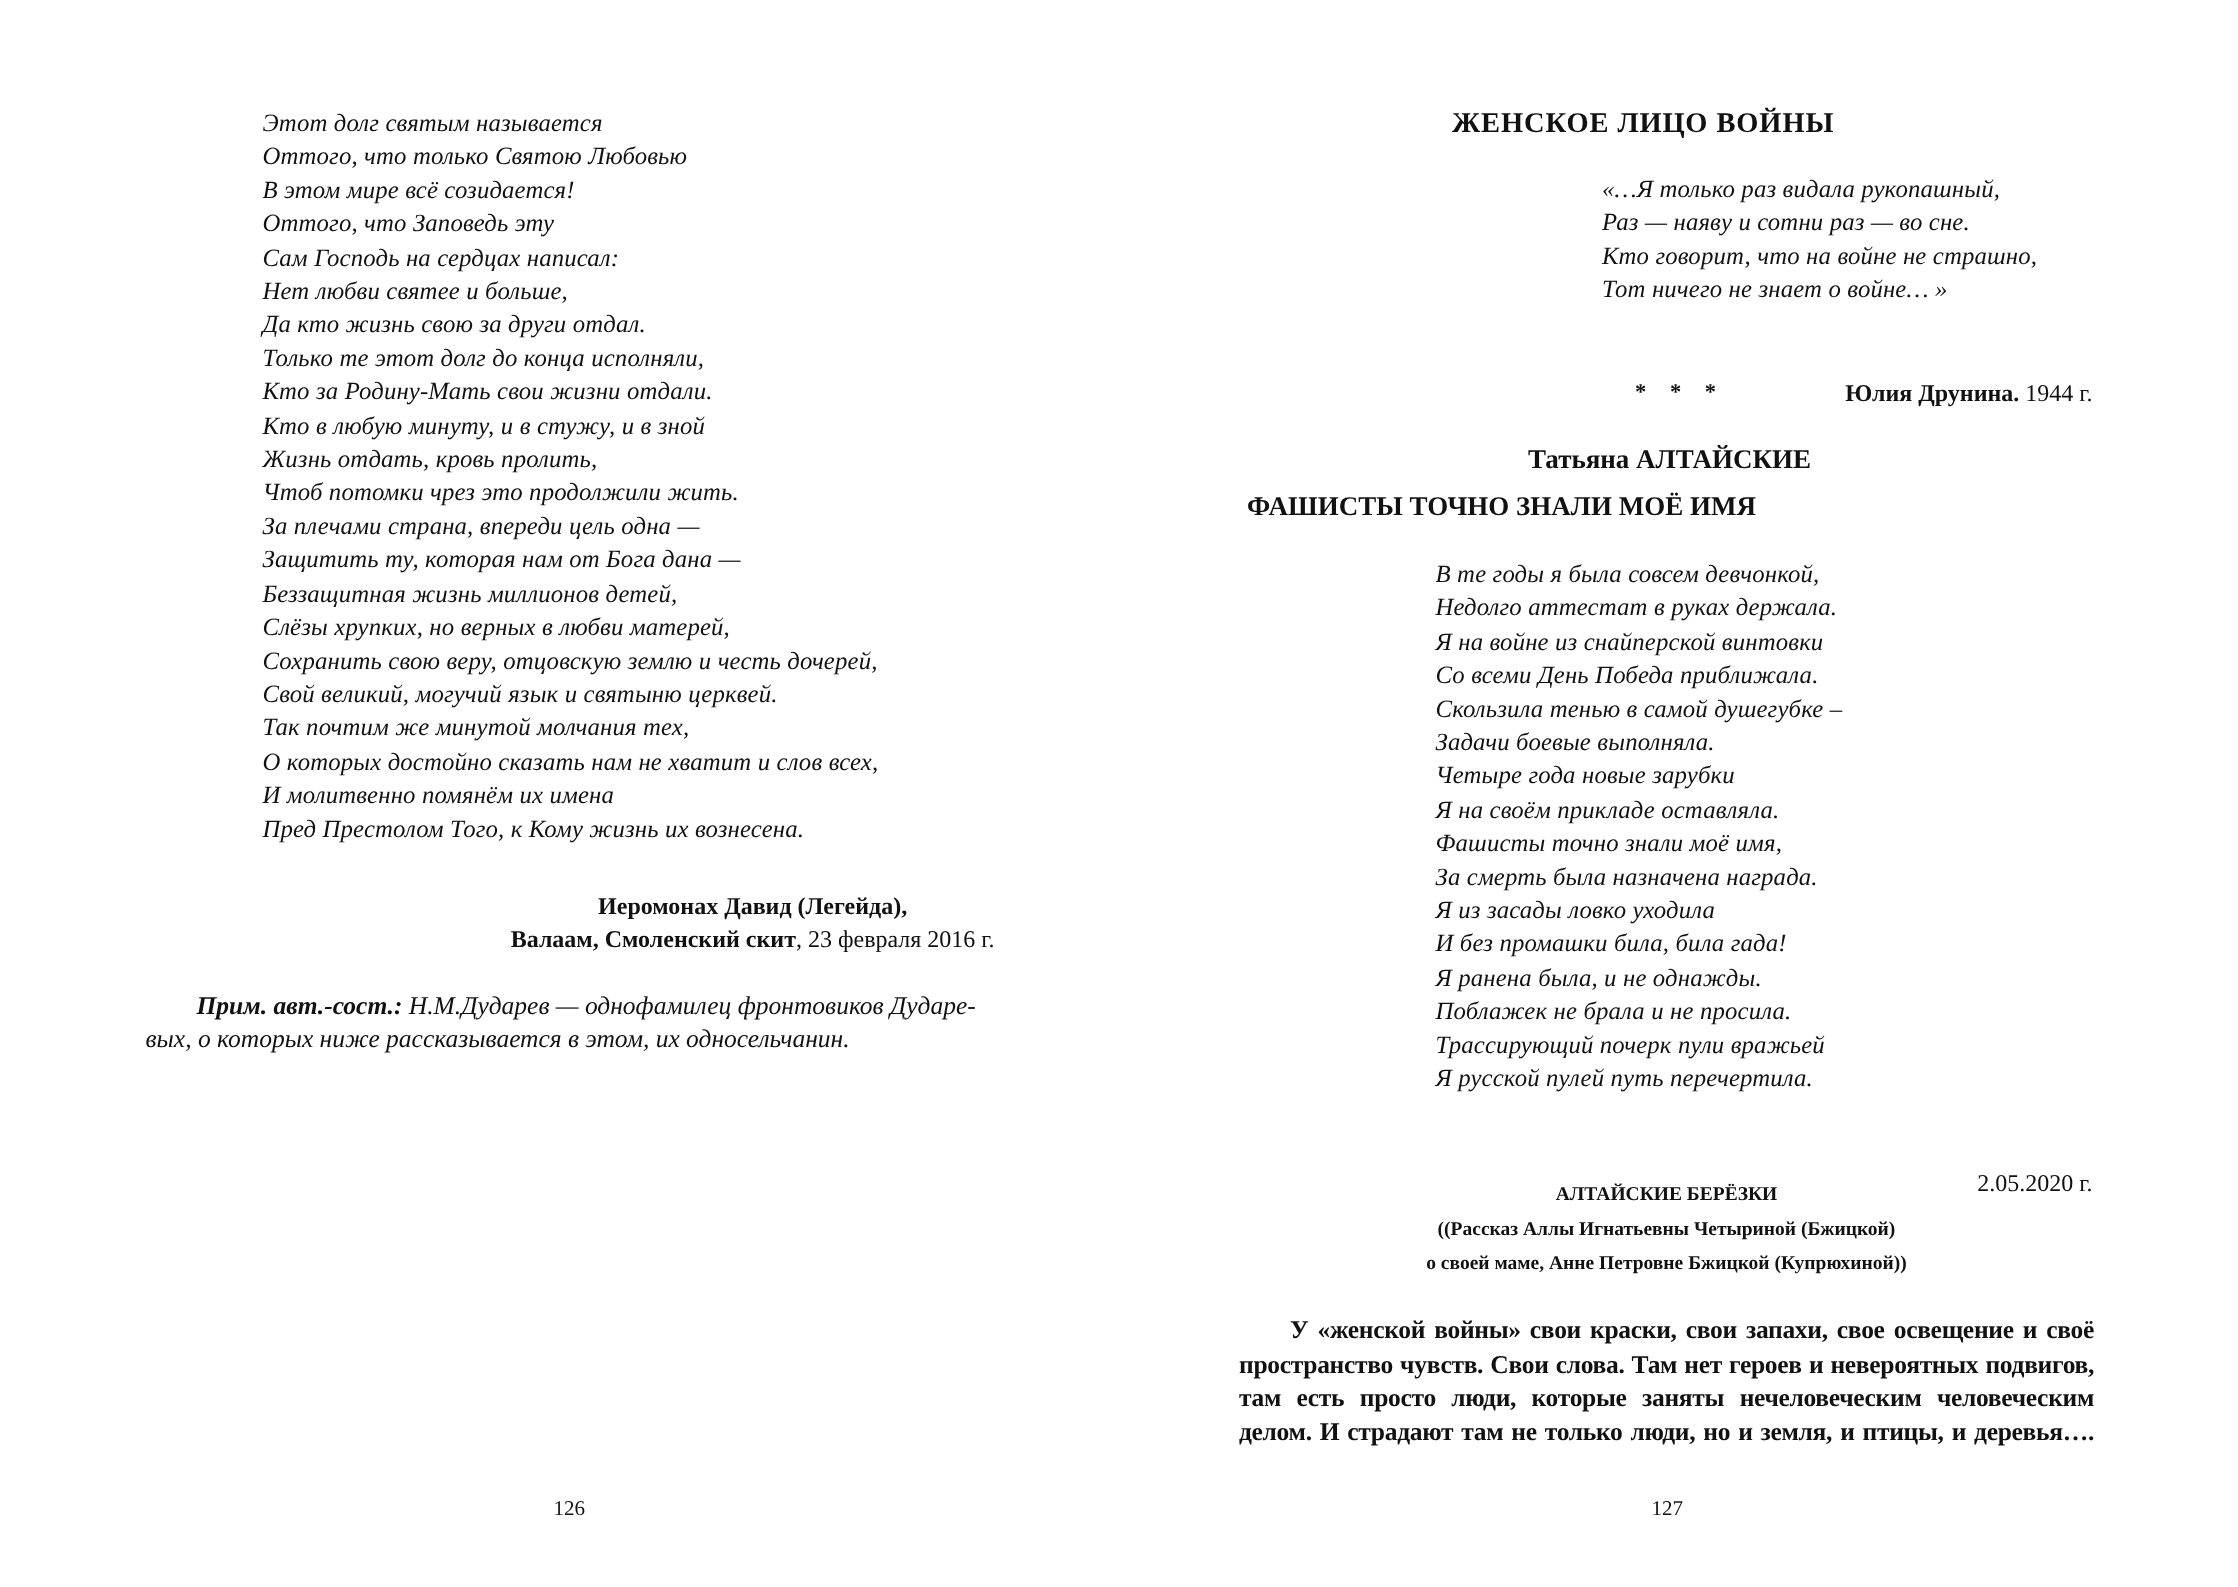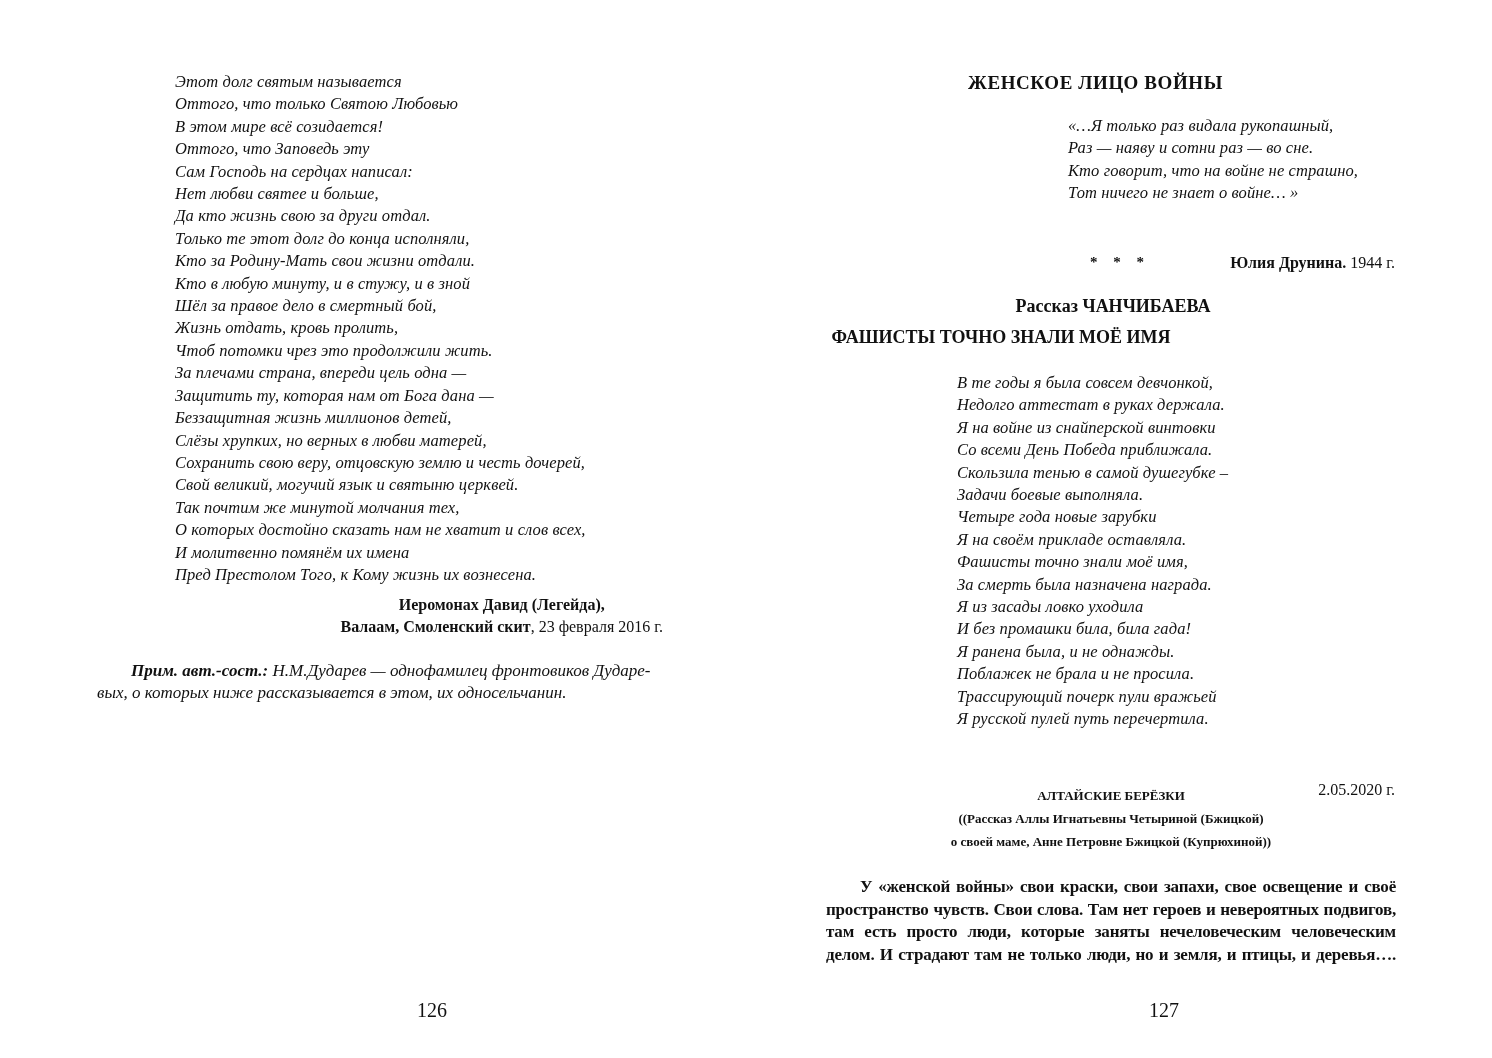--- a/index.html
+++ b/index.html
@@ -19,21 +19,21 @@
   .signature {
     position: absolute; right: 83px; text-align: center; font-size: 16px; line-height: 22px;
   }
   .signature b { font-weight: bold; }
   .note {
     position: absolute; left: 97px; top: 660px; width: 566px;
     font-size: 17px; line-height: 22px; font-style: italic; text-align: justify;
   }
   .note .lead { text-indent: 34px; display: block; }
   .note b { font-weight: bold; }
-  .page-number { position: absolute; top: 999px; font-size: 20px; margin-left: 48px; }
+  .page-number { position: absolute; top: 999px; font-size: 14px; }
 
   .heading {
     position: absolute; font-weight: bold; text-align: center; white-space: nowrap;
   }
   .epigraph { position: absolute; left: 322px; top: 115px; }
   .right-sig { position: absolute; right: 97px; font-size: 16px; text-align: right; margin-top: 40px; }
   .stars { position: absolute; left: 344px; top: 254px; font-weight: bold; font-size: 15px; letter-spacing: 6px; }
   .right-poem { position: absolute; left: 211px; top: 372px; }
   .story-title {
     position: absolute; left: 80px; width: 570px; text-align: center;
@@ -54,21 +54,20 @@
     <div class="poem-line">Этот долг святым называется</div>
     <div class="poem-line">Оттого, что только Святою Любовью</div>
     <div class="poem-line">В этом мире всё созидается!</div>
     <div class="poem-line">Оттого, что Заповедь эту</div>
     <div class="poem-line">Сам Господь на сердцах написал:</div>
     <div class="poem-line">Нет любви святее и больше,</div>
     <div class="poem-line">Да кто жизнь свою за други отдал.</div>
     <div class="poem-line">Только те этот долг до конца исполняли,</div>
     <div class="poem-line">Кто за Родину-Мать свои жизни отдали.</div>
     <div class="poem-line">Кто в любую минуту, и в стужу, и в зной</div>
-    <div class="poem-line">Шёл за правое дело в смертный бой,</div>
     <div class="poem-line">Жизнь отдать, кровь пролить,</div>
     <div class="poem-line">Чтоб потомки чрез это продолжили жить.</div>
     <div class="poem-line">За плечами страна, впереди цель одна —</div>
     <div class="poem-line">Защитить ту, которая нам от Бога дана —</div>
     <div class="poem-line">Беззащитная жизнь миллионов детей,</div>
     <div class="poem-line">Слёзы хрупких, но верных в любви матерей,</div>
     <div class="poem-line">Сохранить свою веру, отцовскую землю и честь дочерей,</div>
     <div class="poem-line">Свой великий, могучий язык и святыню церквей.</div>
     <div class="poem-line">Так почтим же минутой молчания тех,</div>
     <div class="poem-line">О которых достойно сказать нам не хватит и слов всех,</div>
@@ -98,21 +97,21 @@
     <div class="poem-line">Кто говорит, что на войне не страшно,</div>
     <div class="poem-line">Тот ничего не знает о войне… »</div>
   </div>
 
   <div class="right-sig" style="top:214px;">
     <b>Юлия Друнина.</b><span> 1944 г.</span>
   </div>
 
   <div class="stars">* * *</div>
 
-  <div class="heading" style="left:0; width:734px; top:296px; font-size:18px;">Рассказ ЧАНЧИБАЕВА</div>
+  <div class="heading" style="left:0; width:734px; top:296px; font-size:18px;">Татьяна АЛТАЙСКИЕ</div>
   <div class="heading" style="left:0; width:1030px; top:327px; font-size:18px; width:1022px; left:-256px;">ФАШИСТЫ ТОЧНО ЗНАЛИ МОЁ ИМЯ</div>
 
   <div class="right-poem">
     <div class="poem-line">В те годы я была совсем девчонкой,</div>
     <div class="poem-line">Недолго аттестат в руках держала.</div>
     <div class="poem-line">Я на войне из снайперской винтовки</div>
     <div class="poem-line">Со всеми День Победа приближала.</div>
     <div class="poem-line">Скользила тенью в самой душегубке –</div>
     <div class="poem-line">Задачи боевые выполняла.</div>
     <div class="poem-line">Четыре года новые зарубки</div>

